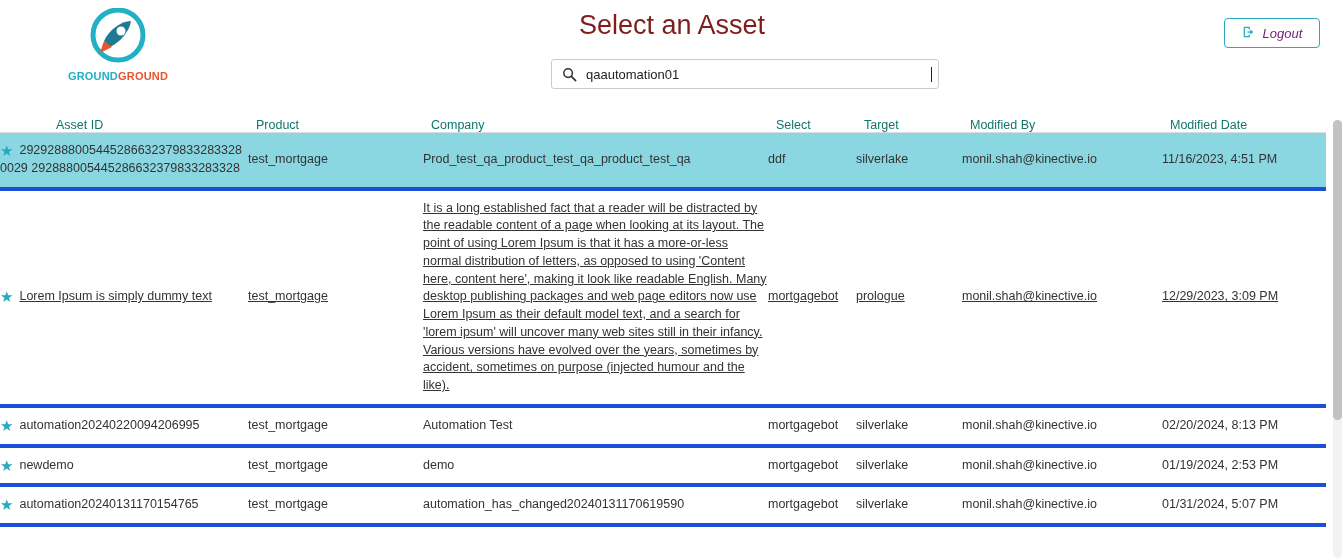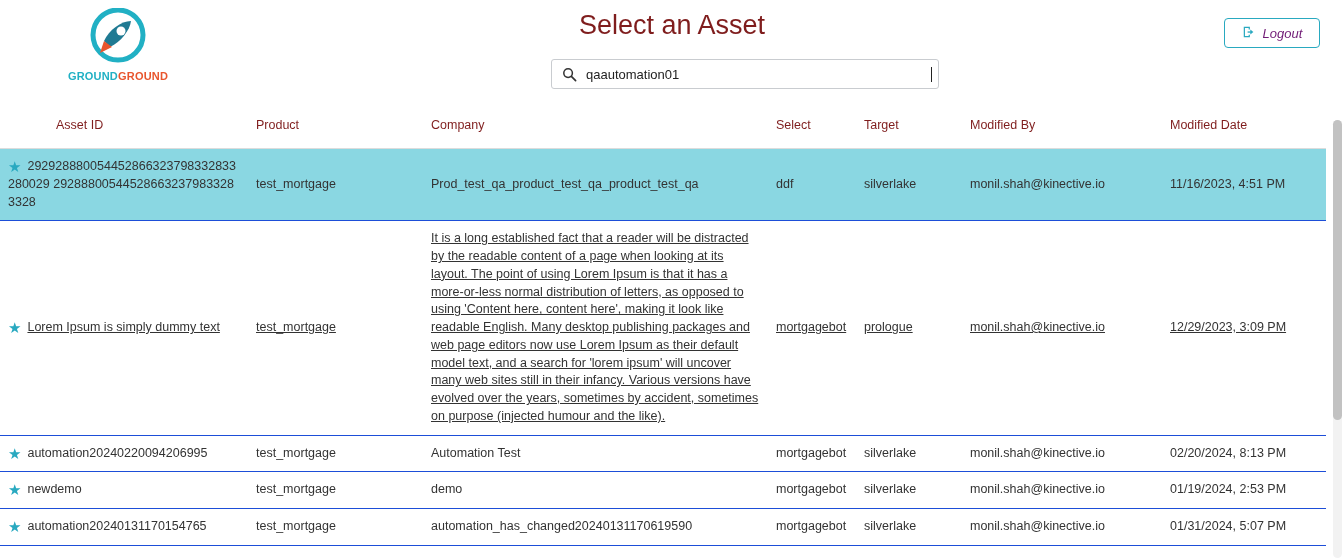--- a/index.html
+++ b/index.html
@@ -121,29 +121,29 @@
   }
   table.assets {
     width: 1326px;
     border-collapse: collapse;
     table-layout: fixed;
     font-size: 12.5px;
   }
   table.assets thead th {
     text-align: left;
     font-weight: normal;
-    color: #7f1d1d;
+    color: #0f766e;
     font-size: 12.5px;
-    padding: 10px 8px 16px 8px;
+    padding: 10px 8px 0 8px;
     border-bottom: 1px solid #dcdcdc;
     vertical-align: bottom;
   }
   table.assets tbody td {
-    padding: 9px 8px;
-    border-bottom: 1px solid #1d4ed8;
+    padding: 9px 0;
+    border-bottom: 4px solid #1d4ed8;
     vertical-align: middle;
     color: #333;
     line-height: 1.42;
   }
   tr.selected td {
     background: #8ad7e2;
   }
   .star {
     color: #29a9c0;
     font-size: 15px;

